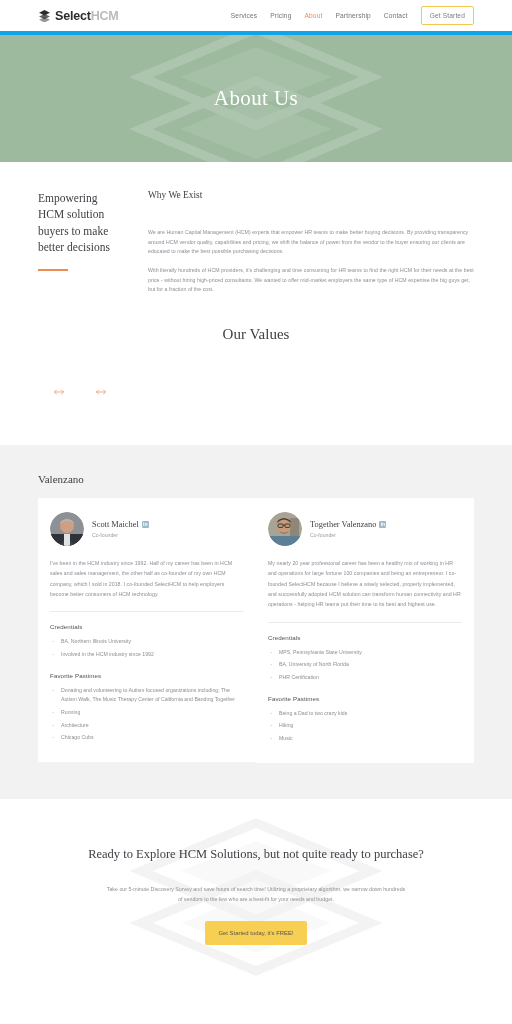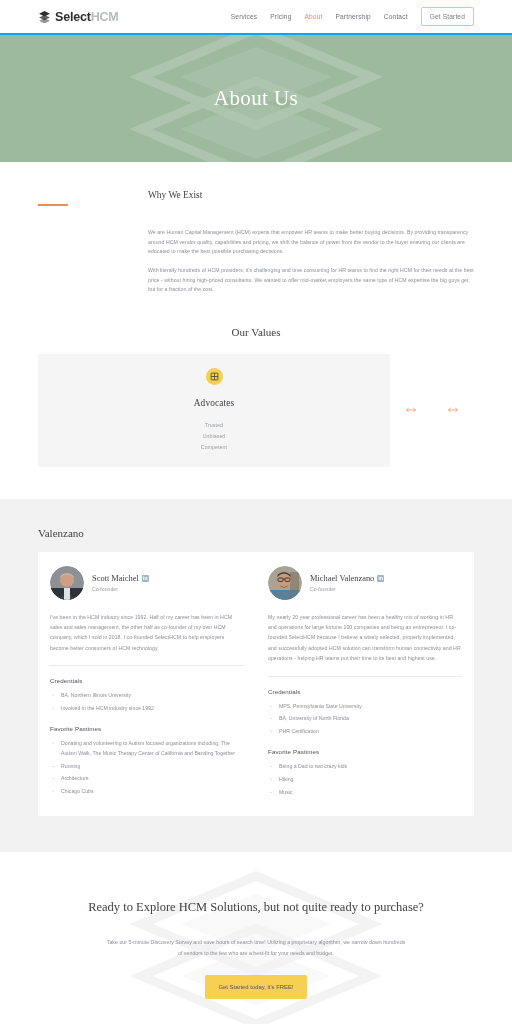--- a/index.html
+++ b/index.html
@@ -9,21 +9,21 @@
     background: #ffffff;
     color: #55565a;
     -webkit-font-smoothing: antialiased;
   }
   .page { width: 512px; height: 1024px; position: relative; overflow: hidden; }
 
   
   .header {
     height: 35px; background: #fff;
     display: flex; align-items: center; justify-content: space-between;
-    padding: 0 38px; border-bottom: 2px solid #0ea5e9;
+    padding: 0 38px; border-bottom: 4px solid #0ea5e9;
   }
   .logo { display: flex; align-items: center; gap: 4px; }
   .logo-mark { width: 13px; height: 13px; flex: 0 0 13px; }
   .logo-text { font-size: 12.5px; font-weight: bold; letter-spacing: -.2px; }
   .logo-text .dark { color: #2d2d2d; }
   .logo-text .light { color: #b9bcbd; }
   .nav { display: flex; align-items: center; gap: 13px; }
   .nav a {
     font-size: 6.6px; color: #6f7276; text-decoration: none;
     letter-spacing: .15px; white-space: nowrap;
@@ -73,22 +73,22 @@
   }
   .why-right p {
     font-size: 5.2px; line-height: 1.85; color: #8c8f94;
     letter-spacing: .05px; margin-bottom: 9px;
   }
 
   
   .values { padding: 22px 38px 32px 38px; }
   .values h2 {
     font-family: "Liberation Serif", serif;
-    text-align: center; font-size: 11px; color: #3e4146;
-    font-weight: normal; margin-bottom: 16px;
+    text-align: center; font-size: 15px; color: #3e4146;
+    font-weight: normal; margin-bottom: 28px;
   }
   .values-row { display: flex; align-items: stretch; position: relative; }
   .value-card {
     flex: 1; background: #f5f5f5; padding: 14px 8px 14px 8px;
     text-align: center; min-height: 100px;
   }
   .value-icon {
     width: 17px; height: 17px; border-radius: 50%;
     background: #f7cf53; margin: 0 auto 13px auto;
     display: flex; align-items: center; justify-content: center;
@@ -221,48 +221,34 @@
       <g fill="#ffffff" opacity=".55">
         <path d="M150 28 L225 58 L150 88 L75 58 Z"></path>
         <path d="M150 80 L225 110 L150 140 L75 110 Z"></path>
       </g>
     </svg>
     <h1>About Us</h1>
   </div>
 
   <div class="why">
     <div class="why-left">
+      <h2>Empowering HCM solution buyers to make better decisions</h2>
       <div class="why-rule"></div>
     </div>
     <div class="why-right">
       <h3>Why We Exist</h3>
       <p>We are Human Capital Management (HCM) experts that empower HR teams to make better buying decisions. By providing transparency around HCM vendor quality, capabilities and pricing, we shift the balance of power from the vendor to the buyer ensuring our clients are educated to make the best possible purchasing decisions.</p>
       <p>With literally hundreds of HCM providers, it's challenging and time consuming for HR teams to find the right HCM for their needs at the best price - without hiring high-priced consultants. We wanted to offer mid-market employers the same type of HCM expertise the big guys get, but for a fraction of the cost.</p>
     </div>
   </div>
 
   <div class="values">
     <h2>Our Values</h2>
     <div class="values-row">
 
-      <div class="value-card">
-        <div class="value-icon">
-          <svg width="9" height="9" viewBox="0 0 24 24" fill="none" stroke="#3a3a2d" stroke-width="2">
-            <rect x="3" y="3" width="18" height="18" rx="1"></rect>
-            <line x1="12" y1="3" x2="12" y2="21"></line>
-            <line x1="3" y1="12" x2="21" y2="12"></line>
-          </svg>
-        </div>
-        <div class="value-title">Advocates</div>
-        <ul class="value-list">
-          <li>Trusted</li>
-          <li>Unbiased</li>
-          <li>Competent</li>
-        </ul>
-      </div>
 
       <div class="connector">
         <div class="connector-circle">
           <svg width="14" height="10" viewBox="0 0 28 16" fill="none" stroke="#ef8c52" stroke-width="1.4" stroke-linecap="round" stroke-linejoin="round">
             <line x1="5" y1="8" x2="23" y2="8"></line>
             <polyline points="9,4 5,8 9,12"></polyline>
             <polyline points="19,4 23,8 19,12"></polyline>
           </svg>
         </div>
       </div>
@@ -347,21 +333,21 @@
                 <path d="M9 11 Q16 4 23 11 Q23 7 16 6 Q9 7 9 11 Z" fill="#4b4038"></path>
                 <path d="M11 19 Q16 24 21 19 Q16 23 11 19 Z" fill="#4b4038"></path>
                 <rect x="10" y="12" width="5" height="3.4" rx="1" fill="none" stroke="#3b3b3b" stroke-width="1"></rect>
                 <rect x="17" y="12" width="5" height="3.4" rx="1" fill="none" stroke="#3b3b3b" stroke-width="1"></rect>
                 <line x1="15" y1="13" x2="17" y2="13" stroke="#3b3b3b" stroke-width="1"></line>
               </g>
             </svg>
           </div>
           <div>
             <div class="leader-name">
-              <span>Michael Valenzano</span>
+              <span>Together Valenzano</span>
               <span class="li-icon">in</span>
             </div>
             <div class="leader-role">Co-founder</div>
           </div>
         </div>
         <div class="leader-bio">My nearly 20 year professional career has been a healthy mix of working in HR and operations for large fortune 100 companies and being an entrepreneur. I co-founded SelectHCM because I believe a wisely selected, properly implemented, and successfully adopted HCM solution can transform human connectivity and HR operations - helping HR teams put their time to its best and highest use.</div>
 
         <div class="sub-head">Credentials</div>
         <ul class="bullets">
           <li>MPS, Pennsylvania State University</li>

